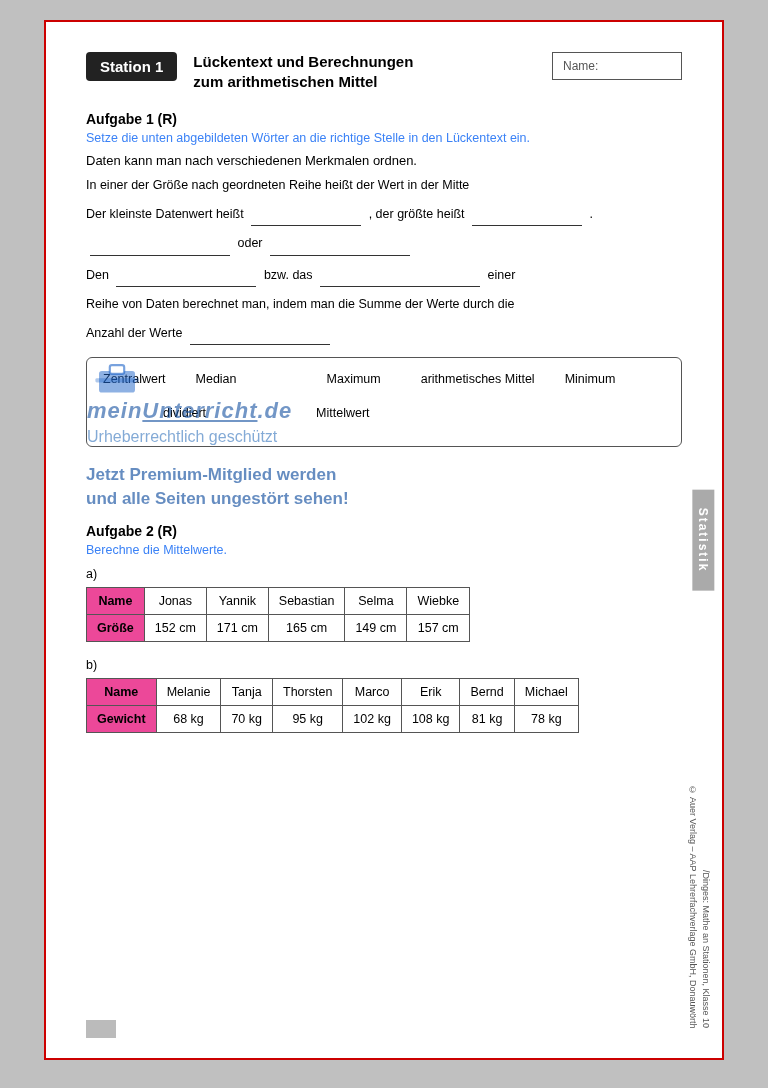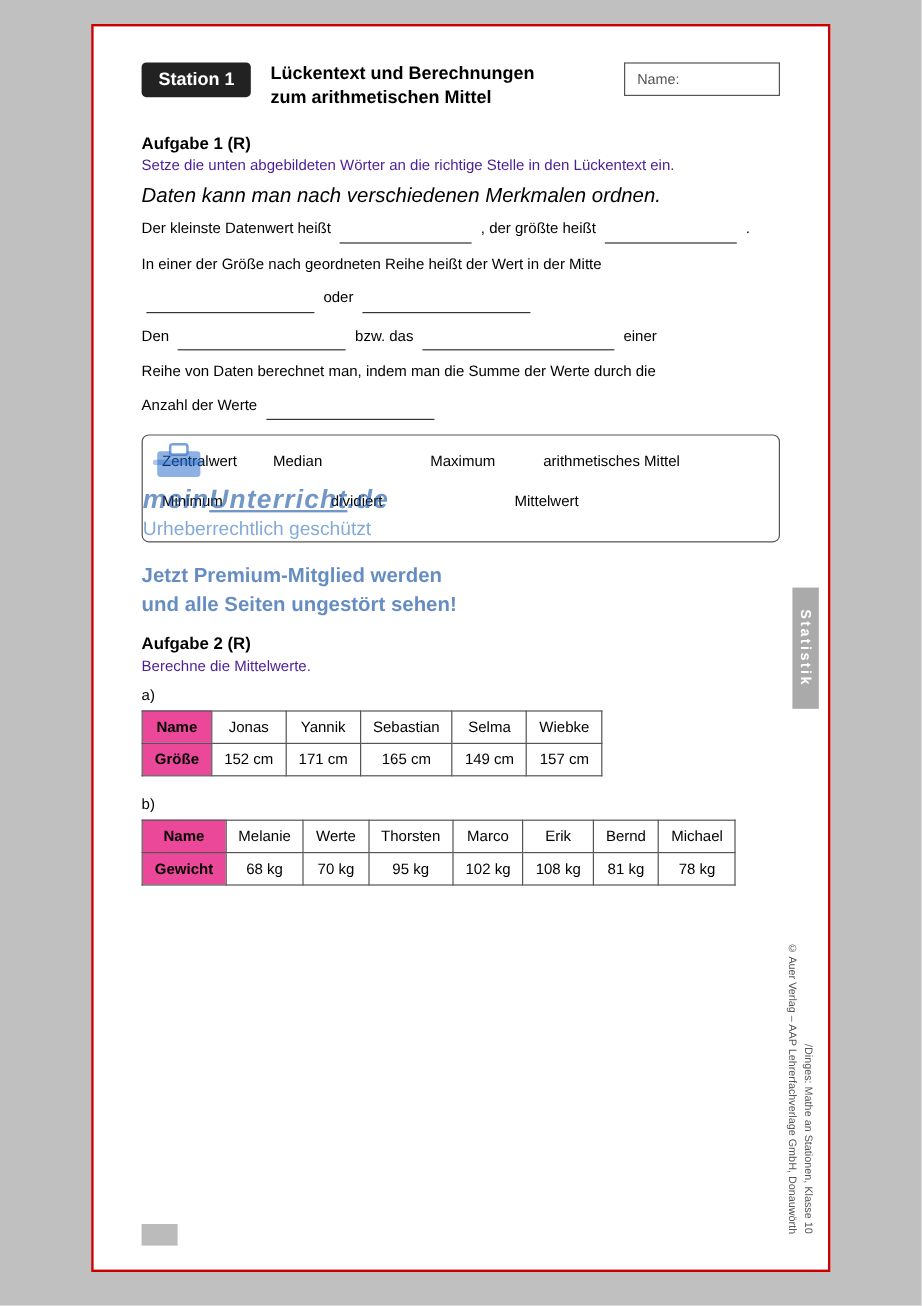--- a/index.html
+++ b/index.html
@@ -8,21 +8,21 @@
       font-family: Arial, sans-serif;
       font-size: 13px;
       display: flex;
       justify-content: center;
       align-items: flex-start;
       min-height: 1088px;
       padding: 20px;
     }
     .page {
       background: white;
-      width: 616px;
+      width: 680px;
       min-height: 1040px;
       padding: 30px 40px 30px 40px;
       position: relative;
       border: 2px solid #cc0000;
     }
     .header {
       display: flex;
       align-items: flex-start;
       margin-bottom: 20px;
       gap: 16px;
@@ -64,25 +64,24 @@
     }
     .section-title {
       font-weight: bold;
       font-size: 14px;
       margin-bottom: 4px;
       margin-top: 12px;
     }
     .instruction {
       font-size: 12.5px;
       margin-bottom: 8px;
-      color: #4c1d95;
+      color: #3b82f6;
     }
     .italic-line {
-      font-style: italic;
-      font-size: 17px;
+      font-size: 13px;
       margin-bottom: 6px;
     }
     .fill-line {
       font-size: 12.5px;
       margin-bottom: 6px;
       line-height: 1.8;
     }
     .blank {
       display: inline-block;
       border-bottom: 1px solid #333;
@@ -219,29 +218,29 @@
   <div>
     <div class="section-title">
       <span>Aufgabe 1</span>
       <span>(R)</span>
     </div>
     <div class="instruction">Setze die unten abgebildeten Wörter an die richtige Stelle in den Lückentext ein.</div>
 
     <div class="italic-line">Daten kann man nach verschiedenen Merkmalen ordnen.</div>
 
     <div class="fill-line">
+      <span>In einer der Größe nach geordneten Reihe heißt der Wert in der Mitte</span>
+    </div>
+
+    <div class="fill-line">
       <span>Der kleinste Datenwert heißt</span>
       <span class="blank">&nbsp;</span>
       <span>, der größte heißt</span>
       <span class="blank">&nbsp;</span>
       <span>.</span>
-    </div>
-
-    <div class="fill-line">
-      <span>In einer der Größe nach geordneten Reihe heißt der Wert in der Mitte</span>
     </div>
     <div class="fill-line">
       <span class="blank-long">&nbsp;</span>
       <span>oder</span>
       <span class="blank-long">&nbsp;</span>
     </div>
 
     <div class="fill-line" style="margin-top:8px;">
       <span>Den</span>
       <span class="blank-long">&nbsp;</span>
@@ -313,21 +312,21 @@
       </tr>
     </tbody>
       </table>
 
     <div class="sub-label">b)</div>
     <table class="data-table">
       <tbody>
           <tr>
         <td class="header-cell">Name</td>
         <td>Melanie</td>
-        <td>Werte</td>
+        <td>Tanja</td>
         <td>Thorsten</td>
         <td>Marco</td>
         <td>Erik</td>
         <td>Bernd</td>
         <td>Michael</td>
       </tr>
       <tr>
         <td class="header-cell">Gewicht</td>
         <td>68 kg</td>
         <td>70 kg</td>

